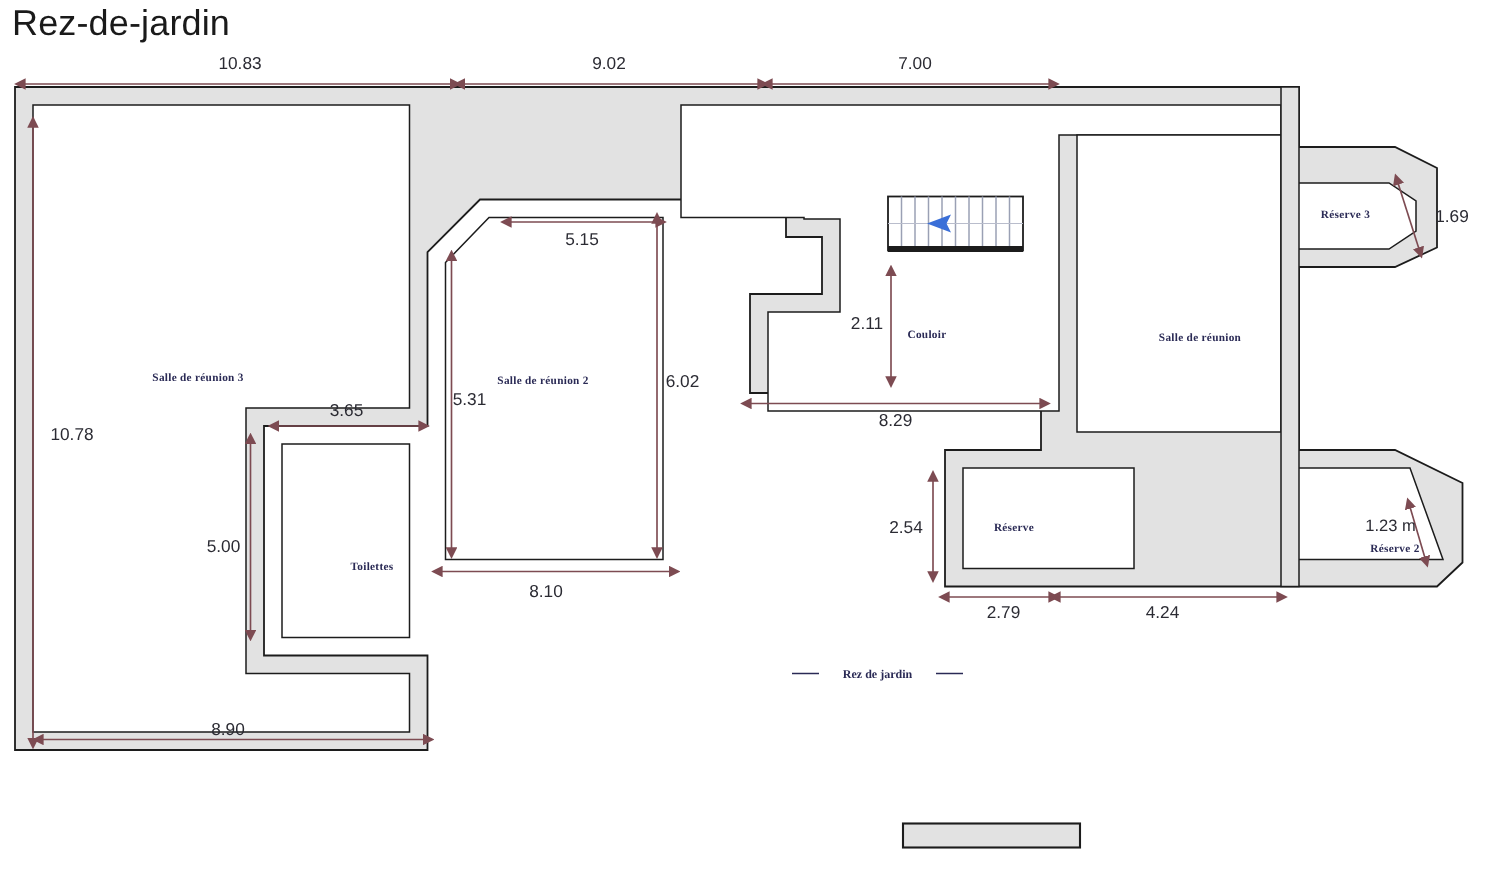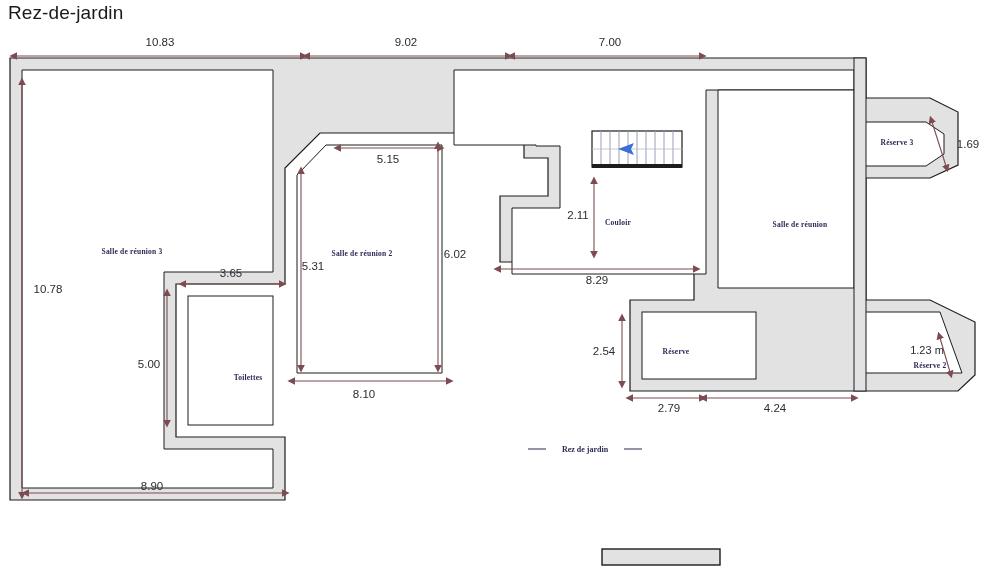--- a/index.html
+++ b/index.html
@@ -18,21 +18,21 @@
     position: relative;
     width: 996px;
     height: 582px;
     background: #ffffff;
   }
   #plan-title {
     position: absolute;
     left: 8px;
     top: 2px;
     font-family: "Liberation Sans", sans-serif;
-    font-size: 19px;
+    font-size: 24px;
     color: #1a1a1a;
     letter-spacing: 0.1px;
     white-space: nowrap;
   }
   #plan-svg {
     position: absolute;
     left: 0;
     top: 0;
   }
   .dim-label {

